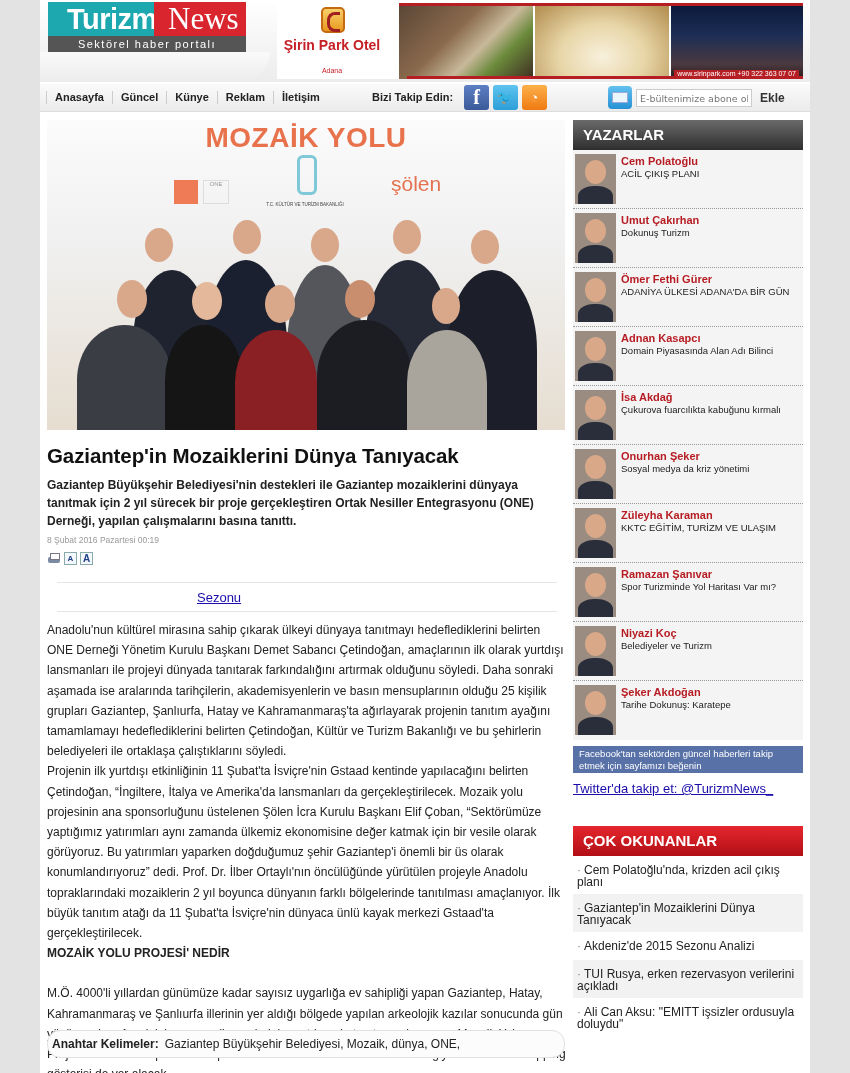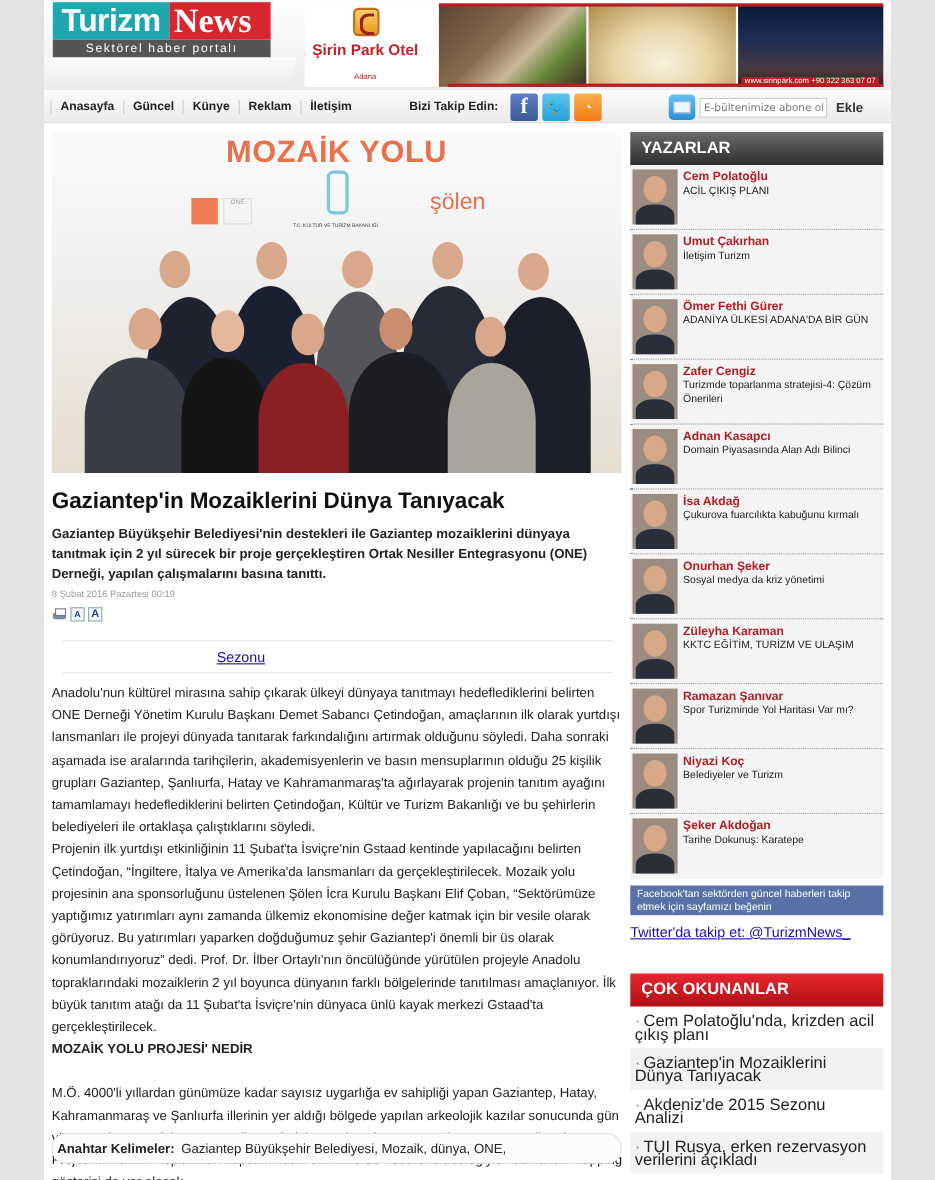--- a/index.html
+++ b/index.html
@@ -5,23 +5,23 @@
   * { box-sizing: border-box; margin: 0; padding: 0; }
   html, body { width: 850px; height: 1073px; overflow: hidden; }
   body { background: #e3e3e3; font-family: "Liberation Sans", sans-serif; color: #222; }
   .page { position: absolute; left: 40px; top: 0; width: 770px; height: 1073px; background: #fff; }
 
   
   .header { position: absolute; left: 0; top: 0; width: 770px; height: 82px;
     background: linear-gradient(#ffffff, #ececec); }
   .logo { position: absolute; left: 8px; top: 2px; width: 198px; height: 50px; }
   .logo .turizm { position: absolute; left: 0; top: 0; width: 106px; height: 34px; background: #1da8b0;
-    color: #fff; font-weight: bold; font-size: 29px; line-height: 34px; padding-left: 8px; letter-spacing: -0.5px; }
+    color: #fff; font-weight: bold; font-size: 29px; line-height: 34px; padding-left: 19px; letter-spacing: -0.5px; }
   .logo .news { position: absolute; left: 106px; top: 0; width: 92px; height: 34px; background: #d9262e;
-    color: #fff; font-family: "Liberation Serif", serif; font-weight: bold; font-size: 31px; line-height: 34px; padding-left: 4px; }
+    color: #fff; font-family: "Liberation Serif", serif; font-weight: normal; font-size: 31px; line-height: 34px; padding-left: 14px; }
   .logo .slogan { position: absolute; left: 0; top: 34px; width: 198px; height: 16px; background: #555;
     color: #fff; font-size: 11px; line-height: 16px; text-align: center; letter-spacing: 1.5px; }
   .logo-curve { position: absolute; left: 0; top: 52px; width: 230px; height: 27px;
     background: linear-gradient(#fafafa, #eee); border-bottom-right-radius: 30px; }
 
   .banner { position: absolute; left: 237px; top: 3px; width: 526px; height: 76px; background: #fff; }
   .banner .brand { position: absolute; left: 0; top: 0; width: 110px; height: 76px; text-align: center; }
   .banner .brand-icon { position: absolute; left: 44px; top: 4px; width: 24px; height: 26px; border-radius: 5px;
     background: linear-gradient(#f8d06a, #e89a1e); border: 2px solid #c46a10; }
   .banner .brand-icon::after { content: ""; position: absolute; left: 4px; top: 3px; width: 10px; height: 14px;
@@ -101,21 +101,21 @@
   .authors { background: #f4f4f4; }
   .author { position: relative; height: 59px; border-bottom: 1px dotted #999; }
   .author .photo { position: absolute; left: 2px; top: 4px; width: 41px; height: 50px; background: #9a8c80; overflow: hidden; }
   .author .photo::before { content: ""; position: absolute; left: 10px; top: 6px; width: 21px; height: 24px; border-radius: 50%; background: #d8a888; }
   .author .photo::after { content: ""; position: absolute; left: 3px; top: 32px; width: 35px; height: 22px; border-radius: 45% 45% 0 0; background: #2a2e3a; }
   .author .name { position: absolute; left: 48px; top: 5px; font-size: 11px; font-weight: bold; color: #b71c23; }
   .author .title { position: absolute; left: 48px; top: 18px; width: 180px; font-size: 9.5px; line-height: 12px; color: #222; }
   .fb-box { margin-top: 6px; height: 27px; background: #5872a8; color: #fff; font-size: 9.5px; line-height: 12px; padding: 2px 6px; }
   .tw-follow { margin-top: 8px; font-size: 13px; color: #1a0dab; text-decoration: underline; }
   .popular { margin-top: 30px; }
-  .pop-item { min-height: 28px; font-size: 15px; line-height: 12px; color: #222; padding: 8px 6px 6px 4px; }
+  .pop-item { min-height: 28px; font-size: 12px; line-height: 12px; color: #222; padding: 8px 6px 6px 4px; }
   .pop-item:nth-child(even) { background: #f2f2f2; }
   .pop-item .dot { color: #888; margin-right: 3px; }
 </style>
 </head>
 <body>
 
 <div class="page">
 
   <div class="header">
     <div class="logo-curve"></div>
@@ -220,31 +220,26 @@
     <div class="sec-head dark">YAZARLAR</div>
     <div class="authors">
       <div class="author">
           <div class="photo"></div>
           <div class="name">Cem Polatoğlu</div>
           <div class="title">ACİL ÇIKIŞ PLANI</div>
         </div>
       <div class="author">
           <div class="photo"></div>
           <div class="name">Umut Çakırhan</div>
-          <div class="title">İletişim Turizm</div>
+          <div class="title">Dokunuş Turizm</div>
         </div>
       <div class="author">
           <div class="photo"></div>
           <div class="name">Ömer Fethi Gürer</div>
           <div class="title">ADANİYA ÜLKESİ ADANA'DA BİR GÜN</div>
-        </div>
-      <div class="author">
-          <div class="photo"></div>
-          <div class="name">Zafer Cengiz</div>
-          <div class="title">Turizmde toparlanma stratejisi-4: Çözüm Önerileri</div>
         </div>
       <div class="author">
           <div class="photo"></div>
           <div class="name">Adnan Kasapcı</div>
           <div class="title">Domain Piyasasında Alan Adı Bilinci</div>
         </div>
       <div class="author">
           <div class="photo"></div>
           <div class="name">İsa Akdağ</div>
           <div class="title">Çukurova fuarcılıkta kabuğunu kırmalı</div>

